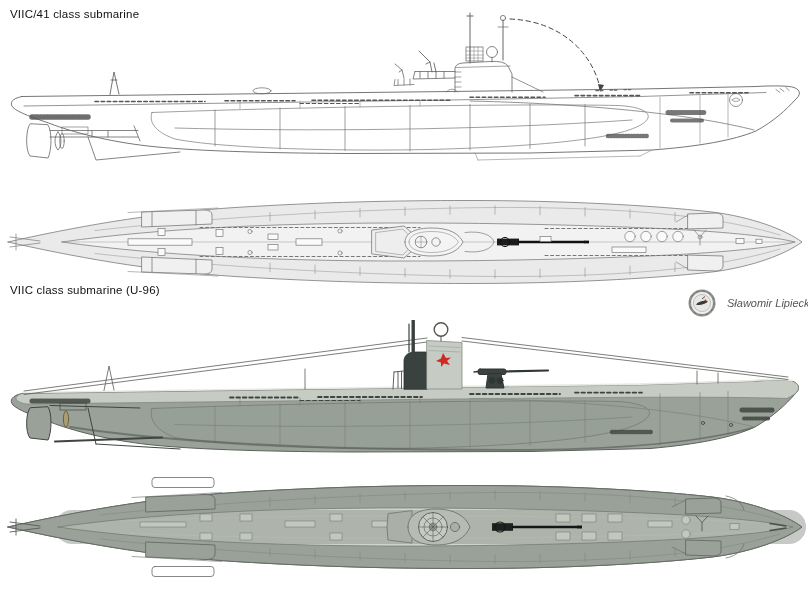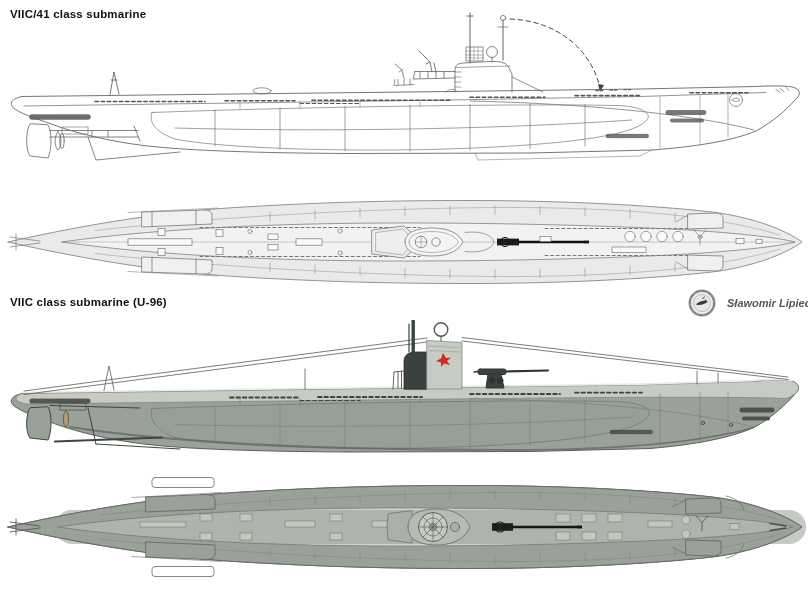--- a/index.html
+++ b/index.html
@@ -1,26 +1,26 @@
 <!DOCTYPE html>
 <html><head>
 <meta charset="utf-8">
 <style>
   html,body{margin:0;padding:0;}
   body{
     width:808px;height:589px;background:#ffffff;
     font-family:"Liberation Sans", sans-serif;position:relative;overflow:hidden;
   }
-  .stage{position:absolute;left:0;top:0;width:808px;height:589px;font-weight:bold;}
+  .stage{position:absolute;left:0;top:0;width:808px;height:589px;}
   .lbl{
     position:absolute;font-size:11.5px;color:#111;letter-spacing:.2px;
     white-space:nowrap;
   }
   .lbl-top{left:10px;top:8px;}
-  .lbl-mid{left:10px;top:296px;}
+  .lbl-mid{left:10px;top:284px;}
   .signature{
     position:absolute;left:727px;top:297px;font-size:11px;font-style:italic;
     color:#57575a;white-space:nowrap;
   }
   svg{position:absolute;left:0;top:0;display:block;}
 </style>
 </head>
 <body>
 
 <div class="stage">

